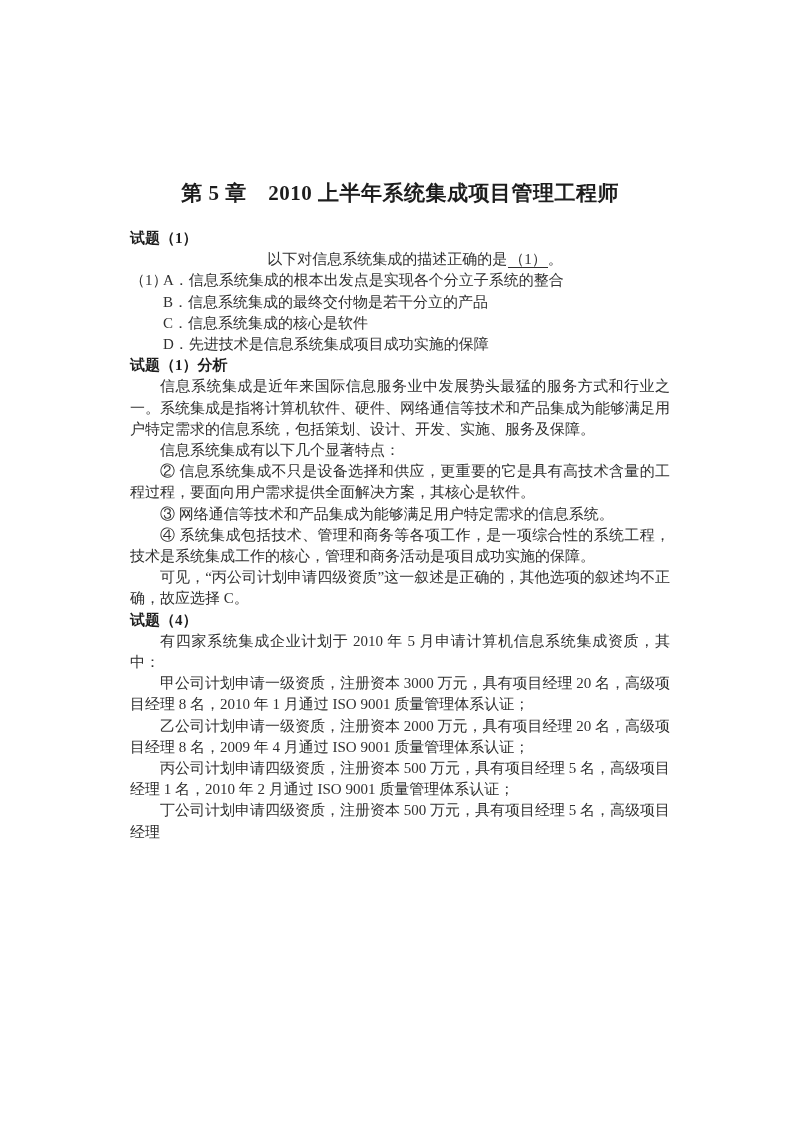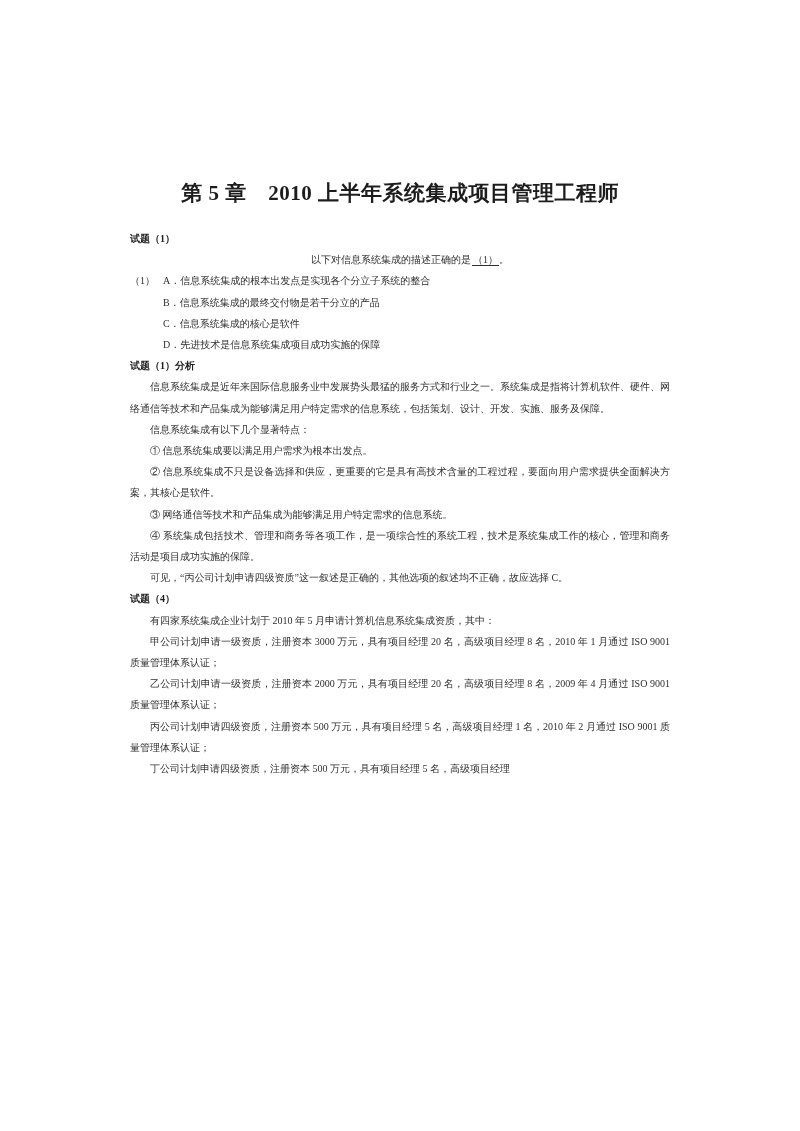--- a/index.html
+++ b/index.html
@@ -27,21 +27,21 @@
     font-size: 21px;
     line-height: 34px;
     color: #1d1d1d;
     letter-spacing: 0.5px;
   }
   .title-gap {
     height: 18px;
   }
   
   .doc-body {
-    font-size: 10px;
+    font-size: 15px;
     line-height: 21.2px;
   }
   .doc-body p, .doc-body .h, .doc-body .opt {
     margin: 0;
     padding: 0;
   }
   .h {
     font-weight: bold;
     color: #1d1d1d;
     text-align: left;
@@ -92,21 +92,20 @@
 
       <div class="opt"><span class="opt-num">（1）</span><span>A．</span><span>信息系统集成的根本出发点是实现各个分立子系统的整合</span></div>
       <div class="opt"><span class="opt-num"></span><span>B．</span><span>信息系统集成的最终交付物是若干分立的产品</span></div>
       <div class="opt"><span class="opt-num"></span><span>C．</span><span>信息系统集成的核心是软件</span></div>
       <div class="opt"><span class="opt-num"></span><span>D．</span><span>先进技术是信息系统集成项目成功实施的保障</span></div>
 
       <div class="h">试题（1）分析</div>
 
       <p class="para">信息系统集成是近年来国际信息服务业中发展势头最猛的服务方式和行业之一。系统集成是指将计算机软件、硬件、网络通信等技术和产品集成为能够满足用户特定需求的信息系统，包括策划、设计、开发、实施、服务及保障。</p>
       <p class="para">信息系统集成有以下几个显著特点：</p>
-      <p class="para">① 信息系统集成要以满足用户需求为根本出发点。</p>
       <p class="para">② 信息系统集成不只是设备选择和供应，更重要的它是具有高技术含量的工程过程，要面向用户需求提供全面解决方案，其核心是软件。</p>
       <p class="para">③ 网络通信等技术和产品集成为能够满足用户特定需求的信息系统。</p>
       <p class="para">④ 系统集成包括技术、管理和商务等各项工作，是一项综合性的系统工程，技术是系统集成工作的核心，管理和商务活动是项目成功实施的保障。</p>
       <p class="para">可见，“丙公司计划申请四级资质”这一叙述是正确的，其他选项的叙述均不正确，故应选择 C。</p>
 
 
       <div class="h">试题（4）</div>
 
       <p class="para">有四家系统集成企业计划于 2010 年 5 月申请计算机信息系统集成资质，其中：</p>
       <p class="para">甲公司计划申请一级资质，注册资本 3000 万元，具有项目经理 20 名，高级项目经理 8 名，2010 年 1 月通过 ISO 9001 质量管理体系认证；</p>

